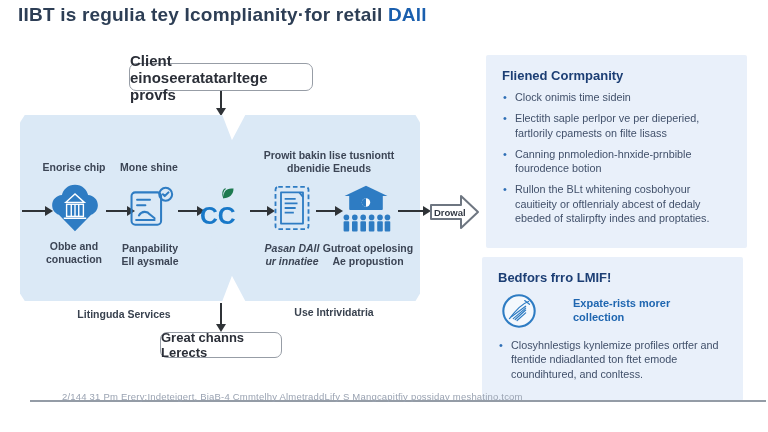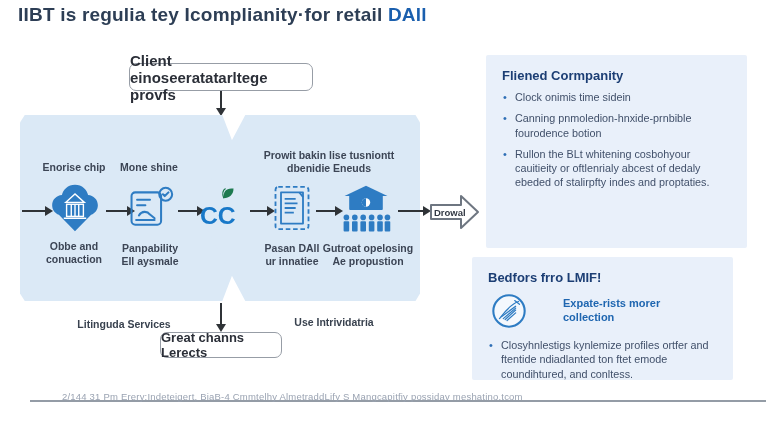--- a/index.html
+++ b/index.html
@@ -34,29 +34,29 @@
   
   .harrow{height:2px;background:#2f3337;}
   .harrow::after{content:"";position:absolute;right:-7px;top:-4px;
     border-left:8px solid #2f3337;border-top:5px solid transparent;border-bottom:5px solid transparent;}
   .varrow{width:2px;background:#2f3337;}
   .varrow::after{content:"";position:absolute;bottom:-7px;left:-4px;
     border-top:8px solid #2f3337;border-left:5px solid transparent;border-right:5px solid transparent;}
 
   
   .flbl{font-size:10.5px;font-weight:600;color:#3c4555;text-align:center;line-height:1.25;}
-  .botlbl{font-size:10.5px;font-weight:700;color:#39424f;margin-top:10px;}
+  .botlbl{font-size:10.5px;font-weight:700;color:#39424f;}
 
   
   .drowal-txt{font-size:9.5px;font-weight:700;fill:#333a45;}
 
   
   .panel{background:#e9f0fa;border-radius:2px;box-sizing:border-box;padding:13px 16px 10px 16px;}
   .panel1{left:486px;top:55px;width:261px;height:193px;}
-  .panel2{left:472px;top:257px;width:261px;height:123px;}
+  .panel2{left:482px;top:257px;width:261px;height:144px;}
   .panel h3{margin:0 0 7px 0;font-size:13px;font-weight:700;color:#1c3e74;}
   .panel ul{margin:0;padding:0;list-style:none;}
   .panel li{
     position:relative;padding-left:13px;margin-bottom:7px;
     font-size:10.8px;color:#41506a;line-height:1.32;
   }
   .panel li::before{content:"•";position:absolute;left:1px;top:0;color:#2e6eb5;font-size:11px;}
   .expert-row{display:flex;align-items:center;gap:9px;margin:2px 0 8px 2px;}
   .expert-label{font-size:11px;font-weight:700;color:#1f66b0;line-height:1.25;margin-left:26px;}
 
@@ -146,41 +146,42 @@
       <rect x="42" y="40" width="6" height="11" rx="1"></rect>
     <circle cx="53" cy="36" r="3"></circle>
       <rect x="50" y="40" width="6" height="11" rx="1"></rect>
   </g>
 </svg>
 
 <div class="abs flbl pre" style="left:32px;top:240px;width:84px;">Obbe and
 conuaction</div>
 <div class="abs flbl pre" style="left:108px;top:242px;width:84px;">Panpability
 Ell aysmale</div>
-<div class="abs flbl pre" style="left:252px;top:242px;width:80px;">Pasan DAll
+<div class="abs flbl pre" style="left:252px;top:242px;width:80px;font-style:italic;">Pasan DAll
 ur innatiee</div>
 <div class="abs flbl pre" style="left:314px;top:242px;width:108px;">Gutroat opelosing
 Ae propustion</div>
 
 <svg class="abs" style="left:429px;top:192px;" width="52" height="40" viewBox="0 0 52 40">
   <polygon points="2,13 32,13 32,4 49,20 32,36 32,27 2,27" fill="#ffffff" stroke="#6e7681" stroke-width="2" stroke-linejoin="round"></polygon>
   <text class="drowal-txt" x="5" y="23.5">Drowal</text>
 </svg>
 
 <div class="abs botlbl" style="left:64px;top:308px;width:120px;text-align:center;">Litinguda Services</div>
 <div class="abs botlbl" style="left:276px;top:306px;width:116px;text-align:center;">Use Intrividatria</div>
 <div class="abs varrow" style="left:220px;top:303px;height:22px;"></div>
 <div class="abs obox great-box">
   <span>Great channs Lerects</span>
 </div>
 
 <div class="abs panel panel1">
   <h3>Fliened Cormpanity</h3>
   <ul>
     <li>Clock onimis time sidein</li>
+    <li>Electith saple perlpor ve per dieperied, fartlorily cpamests on filte lisass</li>
     <li>Canning pnmoledion-hnxide-prnbible fourodence botion</li>
     <li>Rullon the BLt whitening cosbohyour cauitieity or oftlenrialy abcest of dedaly ebeded of stalirpfty indes and proptaties.</li>
   </ul>
 </div>
 
 <div class="abs panel panel2">
   <h3>Bedfors frro LMIF!</h3>
   <div class="expert-row">
     <svg width="38" height="38" viewBox="0 0 40 40">
       <circle cx="20" cy="20" r="16.5" stroke="#2e7cc3" stroke-width="2.2" fill="#f4f8fd"></circle>

